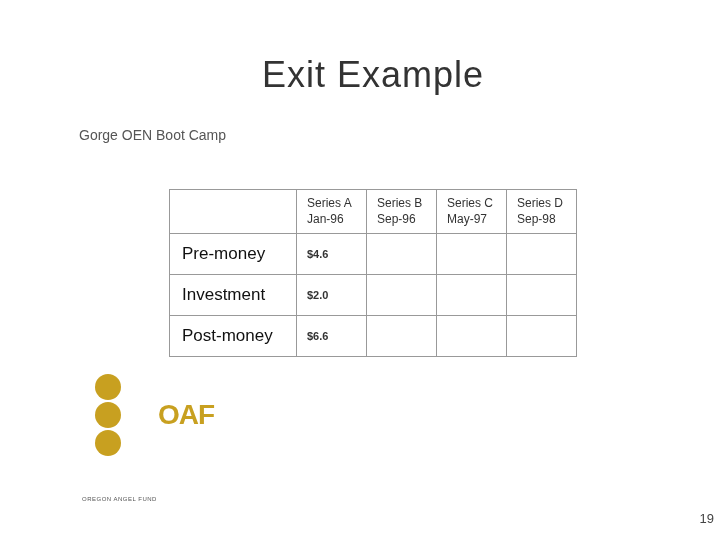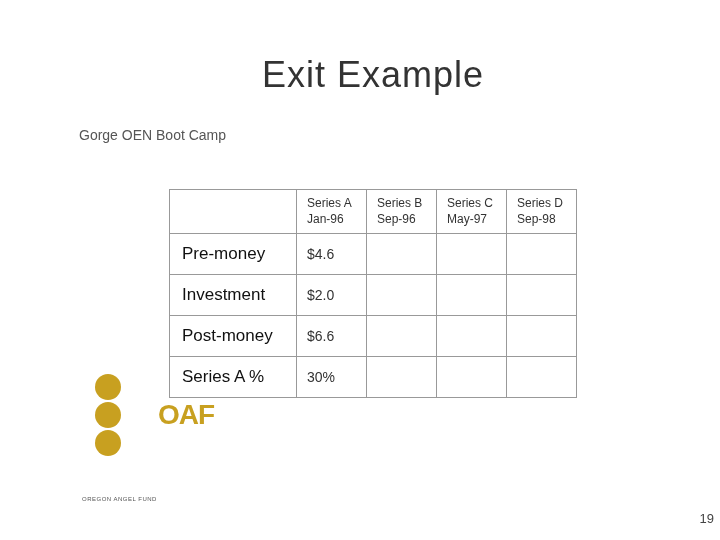--- a/index.html
+++ b/index.html
@@ -70,24 +70,25 @@
 
     .row-label {
       font-size: 17px;
       font-weight: normal;
       color: #111111;
       padding: 10px 12px;
       width: 140px;
     }
 
     .row-value {
-      font-size: 14px;
+      font-size: 11px;
       color: #333333;
       padding: 10px 10px;
       min-width: 70px;
+      font-weight: bold;
     }
 
     .empty-cell {
       min-width: 70px;
     }
 
     .header-cell-empty {
       border: 1px solid #999999;
       background: #ffffff;
     }
@@ -176,27 +177,20 @@
       <tr>
         <td class="row-label">Investment</td>
         <td class="row-value">$2.0</td>
         <td class="empty-cell"></td>
         <td class="empty-cell"></td>
         <td class="empty-cell"></td>
       </tr>
       <tr>
         <td class="row-label">Post-money</td>
         <td class="row-value">$6.6</td>
-        <td class="empty-cell"></td>
-        <td class="empty-cell"></td>
-        <td class="empty-cell"></td>
-      </tr>
-      <tr>
-        <td class="row-label">Series A %</td>
-        <td class="row-value">30%</td>
         <td class="empty-cell"></td>
         <td class="empty-cell"></td>
         <td class="empty-cell"></td>
       </tr>
     </tbody>
   </table>
 </div>
 
 <div class="logo-area">
   <div class="logo-wrapper">

